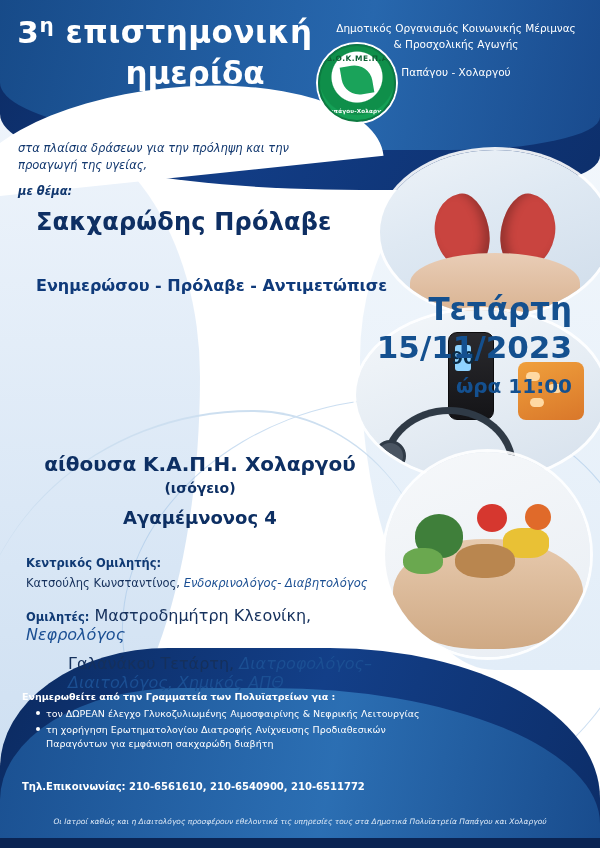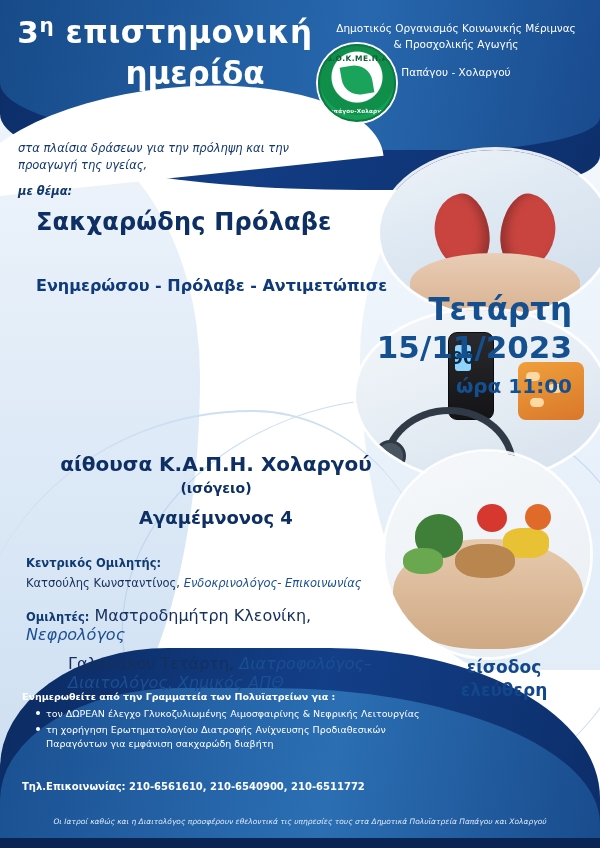--- a/index.html
+++ b/index.html
@@ -146,21 +146,21 @@
 
   .when{
     position:absolute;right:28px;top:292px;width:300px;z-index:8;
     text-align:right;color:#11478c;
   }
   .when .day{font-size:31px;font-weight:bold;color:#14508f;line-height:1.15;}
   .when .date{font-size:31px;font-weight:bold;color:#14508f;line-height:1.25;}
   .when .hour{font-size:20px;font-weight:bold;color:#14508f;margin-top:8px;}
 
   .place{
-    position:absolute;left:16px;top:452px;width:400px;z-index:8;text-align:center;
+    position:absolute;left:0;top:452px;width:400px;z-index:8;text-align:center;
     color:#0d2f63;
   }
   .place .p1{font-size:20px;font-weight:bold;}
   .place .p2{font-size:14px;font-weight:bold;margin-top:4px;}
   .place .p3{font-size:18px;font-weight:bold;margin-top:11px;}
 
   .speakers{
     position:absolute;left:26px;top:556px;width:360px;z-index:8;color:#123a72;
   }
   .sp-label{font-size:11.5px;font-weight:bold;color:#103a74;}
@@ -348,37 +348,33 @@
   <div class="place">
     <div class="p1">αίθουσα Κ.Α.Π.Η. Χολαργού</div>
     <div class="p2">(ισόγειο)</div>
     <div class="p3">Αγαμέμνονος 4</div>
   </div>
 
   <div class="speakers">
     <div class="sp-label">Κεντρικός Ομιλητής:</div>
     <div class="sp-row">
       <span class="sp-name">Κατσούλης Κωνσταντίνος,</span>
-      <span class="sp-role">Ενδοκρινολόγος- Επικοινωνίας</span>
+      <span class="sp-role">Ενδοκρινολόγος- Διαβητολόγος</span>
     </div>
     <div class="sp-block2">
       <span class="sp-label">Ομιλητές:</span>
       <span class="sp-name">Μαστροδημήτρη Κλεονίκη,</span>
       <span class="sp-role">Νεφρολόγος</span>
     </div>
     <div class="sp-indent">
       <span class="sp-name">Γαλανάκου Τετάρτη,</span>
       <span class="sp-role">Διατροφολόγος–Διαιτολόγος, Χημικός ΑΠΘ</span>
     </div>
   </div>
 
-  <div class="free-entry">
-    <div>είσοδος</div>
-    <div>ελεύθερη</div>
-  </div>
 
   <div class="info">
     <div class="head">Ενημερωθείτε από την Γραμματεία των Πολυϊατρείων για :</div>
     <ul>
       <li>τον ΔΩΡΕΑΝ έλεγχο Γλυκοζυλιωμένης Αιμοσφαιρίνης &amp; Νεφρικής Λειτουργίας</li>
       <li>τη χορήγηση Ερωτηματολογίου Διατροφής Ανίχνευσης Προδιαθεσικών Παραγόντων για εμφάνιση σακχαρώδη διαβήτη</li>
     </ul>
   </div>
 
   <div class="phones">Τηλ.Επικοινωνίας:  210-6561610,  210-6540900,  210-6511772</div>

